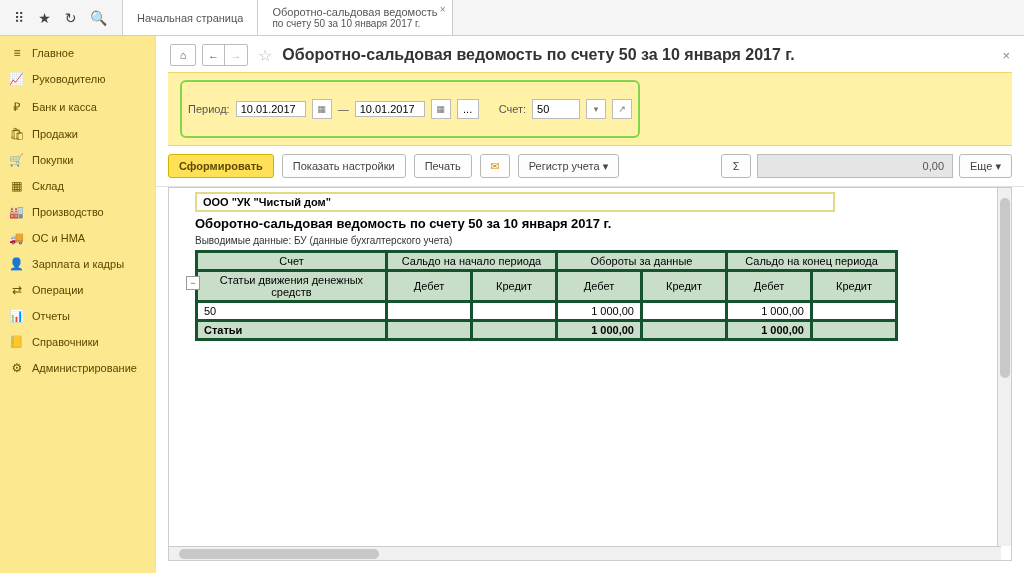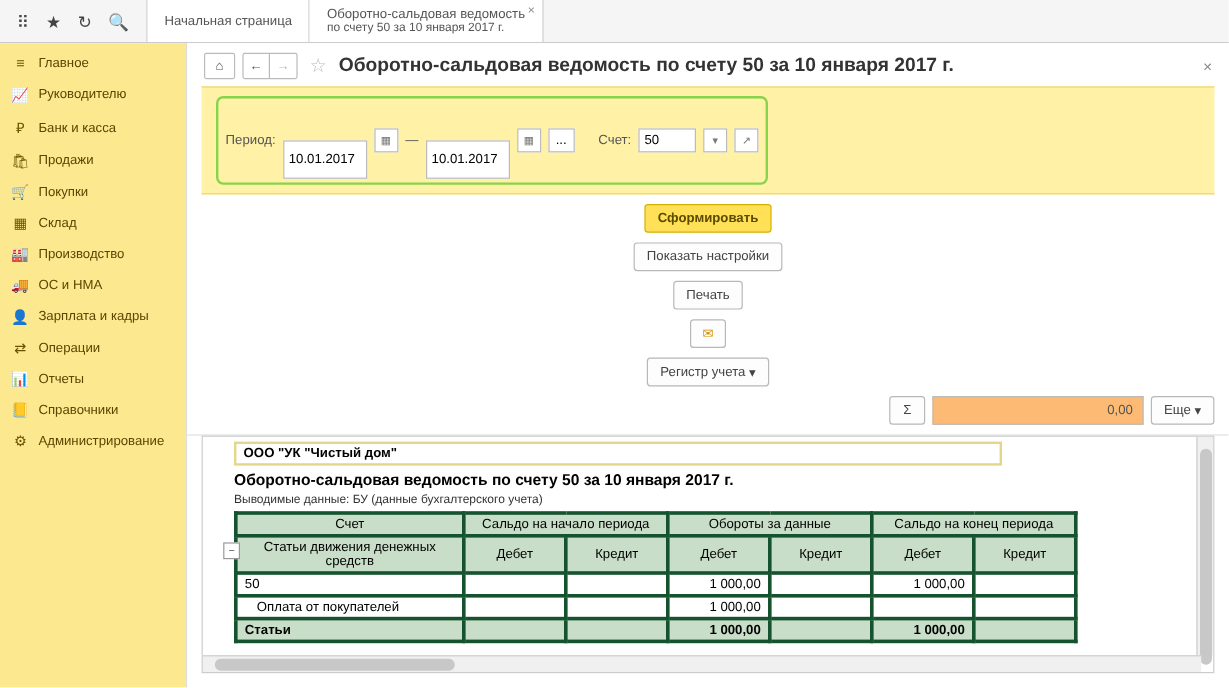--- a/index.html
+++ b/index.html
@@ -18,32 +18,32 @@
   .content { flex: 1; background: #fff; overflow: hidden; display: flex; flex-direction: column; }
   .page-head { padding: 8px 14px 6px; display: flex; align-items: center; gap: 6px; }
   .sq-btn { width: 26px; height: 22px; background: #fff; border: 1px solid #bbb; border-radius: 2px; display: inline-flex; align-items: center; justify-content: center; cursor: pointer; font-size: 11px; color: #555; }
   .page-head .arrows { display: inline-flex; border: 1px solid #bbb; border-radius: 2px; overflow: hidden; }
   .page-head .arrows span { width: 22px; height: 20px; display: inline-flex; align-items: center; justify-content: center; border-right: 1px solid #bbb; cursor: pointer; color: #555; }
   .page-head .arrows span:last-child { border-right: none; color: #bbb; }
   .star { font-size: 16px; color: #bbb; margin: 0 4px; cursor: pointer; }
   .page-title { font-size: 16px; font-weight: bold; color: #333; }
   .close-x { margin-left: auto; font-size: 13px; color: #888; cursor: pointer; }
   .param-bar { background: #fff1a6; border-top: 1px solid #efd56a; border-bottom: 1px solid #efd56a; padding: 7px 12px; display: flex; align-items: center; margin: 0 12px; }
-  .hl-group { border: 2px solid #86d44c; border-radius: 6px; padding: 3px 6px; display: inline-flex; align-items: center; gap: 6px; background: #fff1a6; }
+  .hl-group { border: 2px solid #86d44c; border-radius: 6px; padding: 17px 6px; display: inline-flex; align-items: center; gap: 6px; background: #fff1a6; }
   .lbl { color: #555; }
-  .date-in { width: 70px; height: 32px; border: 1px solid #bbb; padding: 0 4px; background: #fff; display: inline-flex; align-items: center; margin-top: 32px; }
+  .date-in { width: 70px; height: 16px; border: 1px solid #bbb; padding: 0 4px; background: #fff; display: inline-flex; align-items: center; }
   .calbtn { width: 20px; height: 20px; border: 1px solid #bbb; background: #fff; display: inline-flex; align-items: center; justify-content: center; font-size: 9px; color: #777; cursor: pointer; }
   .dots-btn { width: 22px; height: 20px; border: 1px solid #bbb; background: #fff; display: inline-flex; align-items: center; justify-content: center; cursor: pointer; }
   .acct-in { width: 48px; height: 20px; border: 1px solid #bbb; background: #fff; display: inline-flex; align-items: center; padding: 0 4px; }
-  .action-bar { padding: 8px 12px; display: flex; align-items: center; gap: 8px; border-bottom: 1px solid #e0e0e0; flex-direction: column; }
+  .action-bar { padding: 8px 12px; display: flex; align-items: center; gap: 8px; border-bottom: 1px solid #e0e0e0; }
   .btn { height: 24px; border: 1px solid #b8b8b8; background: #fdfdfd; border-radius: 3px; padding: 0 10px; cursor: pointer; display: inline-flex; align-items: center; color: #444; }
   .btn-primary { background: #ffe057; border-color: #d4b100; font-weight: 600; color: #5b4b00; }
   .btn-icon { width: 30px; padding: 0; justify-content: center; }
   .rt-group { margin-left: auto; display: flex; gap: 6px; align-items: center; }
-  .sum-box { width: 176px; height: 24px; border: 1px solid #bbb; background: #fdba74; display: inline-flex; align-items: center; justify-content: flex-end; padding: 0 8px; color: #555; }
+  .sum-box { width: 196px; height: 24px; border: 1px solid #bbb; background: #e5e5e5; display: inline-flex; align-items: center; justify-content: flex-end; padding: 0 8px; color: #555; }
   .report-area { flex: 1; margin: 0 12px 12px 12px; border: 1px solid #ccc; overflow: auto; position: relative; }
   .inner-report { padding: 0 10px 10px 10px; }
   .org-box { border: 2px solid #e3d78a; padding: 2px 6px; margin: 0 0 2px 0; display: inline-block; font-weight: bold; min-width: 640px; }
   .rep-title { font-weight: bold; font-size: 13px; margin: 2px 0 4px; }
   .rep-sub { font-size: 10px; color: #333; margin-bottom: 4px; }
   table.rep { border-collapse: collapse; }
   table.rep td, table.rep th { border: 3px solid #14532d; padding: 2px 6px; text-align: left; }
   table.rep thead th { background: #c8dec8; text-align: center; font-weight: normal; }
   table.rep tbody td.num { text-align: right; }
   tr.total td { background: #c8dec8; font-weight: bold; }
@@ -209,29 +209,20 @@
           <tbody>
             <tr>
               <td>50</td>
               <td class="num"></td>
                 <td class="num"></td>
               <td class="num">1 000,00</td>
                 <td class="num"></td>
               <td class="num">1 000,00</td>
                 <td class="num"></td>
             </tr>
-            <tr>
-              <td style="padding-left: 16px;">Оплата от покупателей</td>
-              <td class="num"></td>
-                <td class="num"></td>
-              <td class="num">1 000,00</td>
-                <td class="num"></td>
-              <td class="num"></td>
-                <td class="num"></td>
-            </tr>
             <tr class="total">
               <td>Статьи</td>
               <td class="num"></td>
                 <td class="num"></td>
               <td class="num">1 000,00</td>
                 <td class="num"></td>
               <td class="num">1 000,00</td>
                 <td class="num"></td>
             </tr>
           </tbody>

